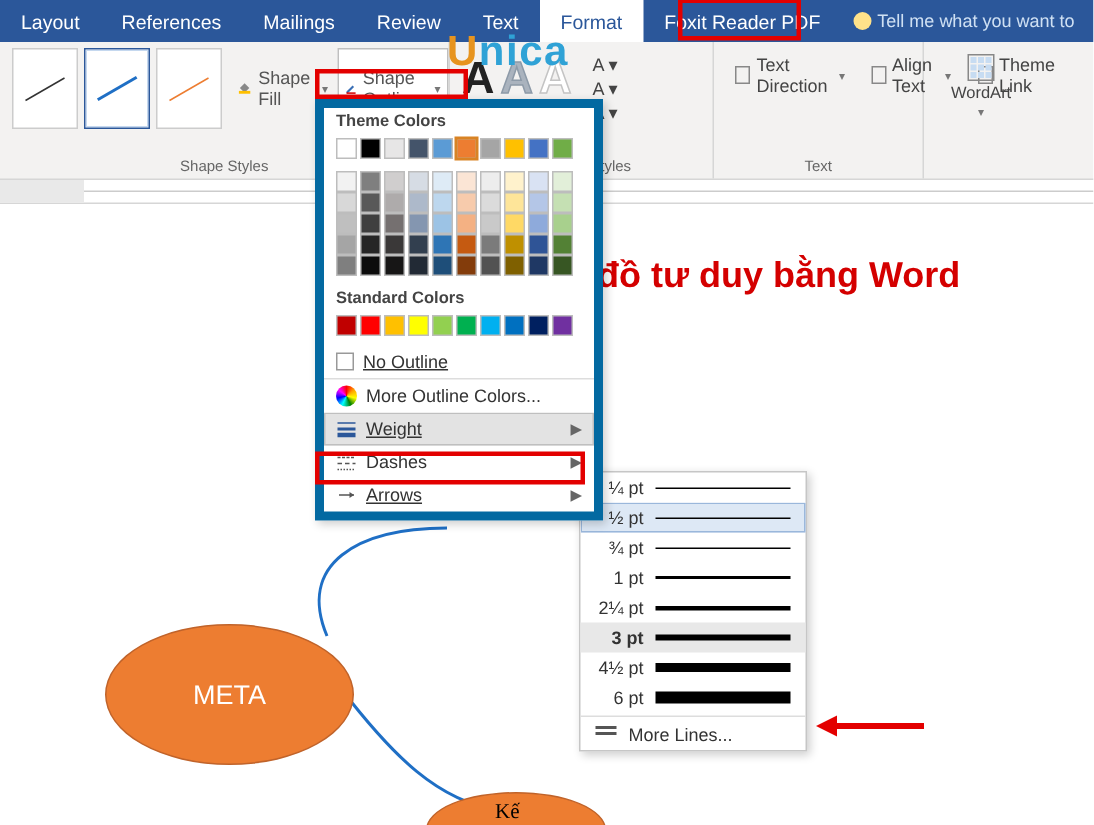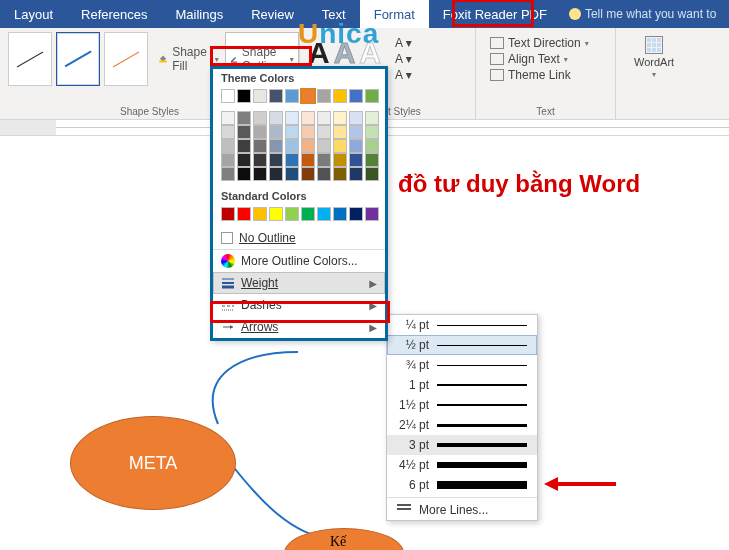--- a/index.html
+++ b/index.html
@@ -33,54 +33,54 @@
 
 
 .wordart-group { display:flex; gap:4px; align-items:flex-start; padding-top:4px; }
 .wordart-sample { font-size:30px; font-weight:bold; font-family: Arial; }
 .wa1 { color:#222; }
 .wa2 { color:#aab3be; -webkit-text-stroke:1px #8d9aa8; }
 .wa3 { color:#fff; -webkit-text-stroke:1px #c4c4c4; }
 .wa-tool { font-size:12px; color:#444; margin-left:6px; }
 
 
-.text-group { display:flex; flex-direction:column; gap:2px; font-size:12px; color:#444; padding:4px 6px; }
+.text-group { display:flex; flex-direction:row; gap:18px; font-size:12px; color:#444; padding:4px 6px; }
 .text-tool { display:flex; align-items:center; gap:4px; }
 .sm-icon { display:inline-block; width:14px; height:12px; border:1px solid #888; position:relative; }
 
 .position-block { display:flex; flex-direction:column; align-items:center; font-size:11px; color:#444; padding:4px 10px; gap:2px; }
 .pos-icon { width:18px; height:18px; border:1px solid #888; display:grid; grid-template-columns:1fr 1fr 1fr; grid-template-rows:1fr 1fr 1fr; gap:1px; padding:1px; }
 .pos-icon span { background:#c7dcf2; }
 
 
 .ruler { height:16px; background:#fff; border-bottom:1px solid #d6d6d6; position:relative; font-size:9px; color:#888; display:flex; align-items:center; }
 .ruler::before { content:""; position:absolute; left:0; right:0; top:7px; border-top:1px solid #ccc; }
 .ruler-dark { position:absolute; left:0; width:56px; height:100%; background:#e9e9e9; }
 
 
 .canvas { position: relative; background:#fff; height: 414px; }
 
 
-.outline-panel { position:absolute; left:210px; top:-2px; width:178px; background:#fff; border:3px solid #0369a1; box-shadow:2px 2px 6px rgba(0,0,0,0.2); font-size:12px; z-index:10; }
+.outline-panel { position:absolute; left:210px; top:-2px; width:192px; background:#fff; border:6px solid #0369a1; box-shadow:2px 2px 6px rgba(0,0,0,0.2); font-size:12px; z-index:10; }
 .panel-section-title { padding:3px 8px; font-weight:600; color:#444; font-size:11px; }
 .color-grid { display:grid; grid-template-columns:repeat(10, 14px); gap:2px; padding:2px 8px 6px; }
 .color-cell { width:14px; height:14px; border:1px solid #bdbdbd; }
 .color-cell.selected { outline:2px solid #d98324; outline-offset:-1px; }
 .panel-row { display:flex; align-items:center; gap:6px; padding:4px 8px; color:#333; }
 .panel-row.submenu { justify-content:space-between; }
 .panel-row.hover { background:#e3e3e3; box-shadow: inset 0 0 0 1px #bfbfbf; }
 .arrow-right { font-size:10px; color:#666; }
 .mini-icon { width:14px; height:14px; display:flex; align-items:center; justify-content:center; font-size:11px; }
 .no-outline-box { width:12px; height:12px; border:1px solid #999; background:#fff; display:inline-block; }
 .rainbow { width:14px; height:14px; border-radius:50%; background:conic-gradient(red,orange,yellow,green,cyan,blue,magenta,red); }
 
 
 .weight-panel { position:absolute; left:386px; top:178px; width:152px; background:#fff; border:1px solid #c6c6c6; box-shadow:2px 2px 6px rgba(0,0,0,0.2); font-size:12px; z-index:9; }
 .weight-row { display:flex; align-items:center; gap:8px; padding:3px 10px; color:#333; }
-.weight-row.hover { background:#e8e8e8; }
+.weight-row.hover { background:#e8e8e8;font-weight:bold; }
 .weight-row.sel { background:#dde8f5; box-shadow: inset 0 0 0 1px #9ab7db; }
 .w-label { width:32px; text-align:right; }
 .w-line { flex:1; background:#000; }
 .weight-sep { border-top:1px solid #ddd; margin:2px 0; }
 .ml-icon { width:14px; height:12px; display:inline-block; }
 .ml-icon::before { content:""; display:block; border-top:2px solid #555; margin-bottom:2px; }
 .ml-icon::after { content:""; display:block; border-top:2px solid #555; }
 
 
 .doc-title-red { position:absolute; left:398px; top:34px; font-size:24px; font-weight:bold; color:#d40000; }
@@ -379,24 +379,20 @@
       </div>
       <div class="weight-row">
         <span class="w-label">¾ pt</span>
         <div class="w-line" style="height: 1px;"></div>
       </div>
       <div class="weight-row">
         <span class="w-label">1 pt</span>
         <div class="w-line" style="height: 1.5px;"></div>
       </div>
       <div class="weight-row">
-        <span class="w-label">1½ pt</span>
-        <div class="w-line" style="height: 2px;"></div>
-      </div>
-      <div class="weight-row">
         <span class="w-label">2¼ pt</span>
         <div class="w-line" style="height: 3px;"></div>
       </div>
       <div class="weight-row hover">
         <span class="w-label">3 pt</span>
         <div class="w-line" style="height: 4px;"></div>
       </div>
       <div class="weight-row">
         <span class="w-label">4½ pt</span>
         <div class="w-line" style="height: 6px;"></div>

